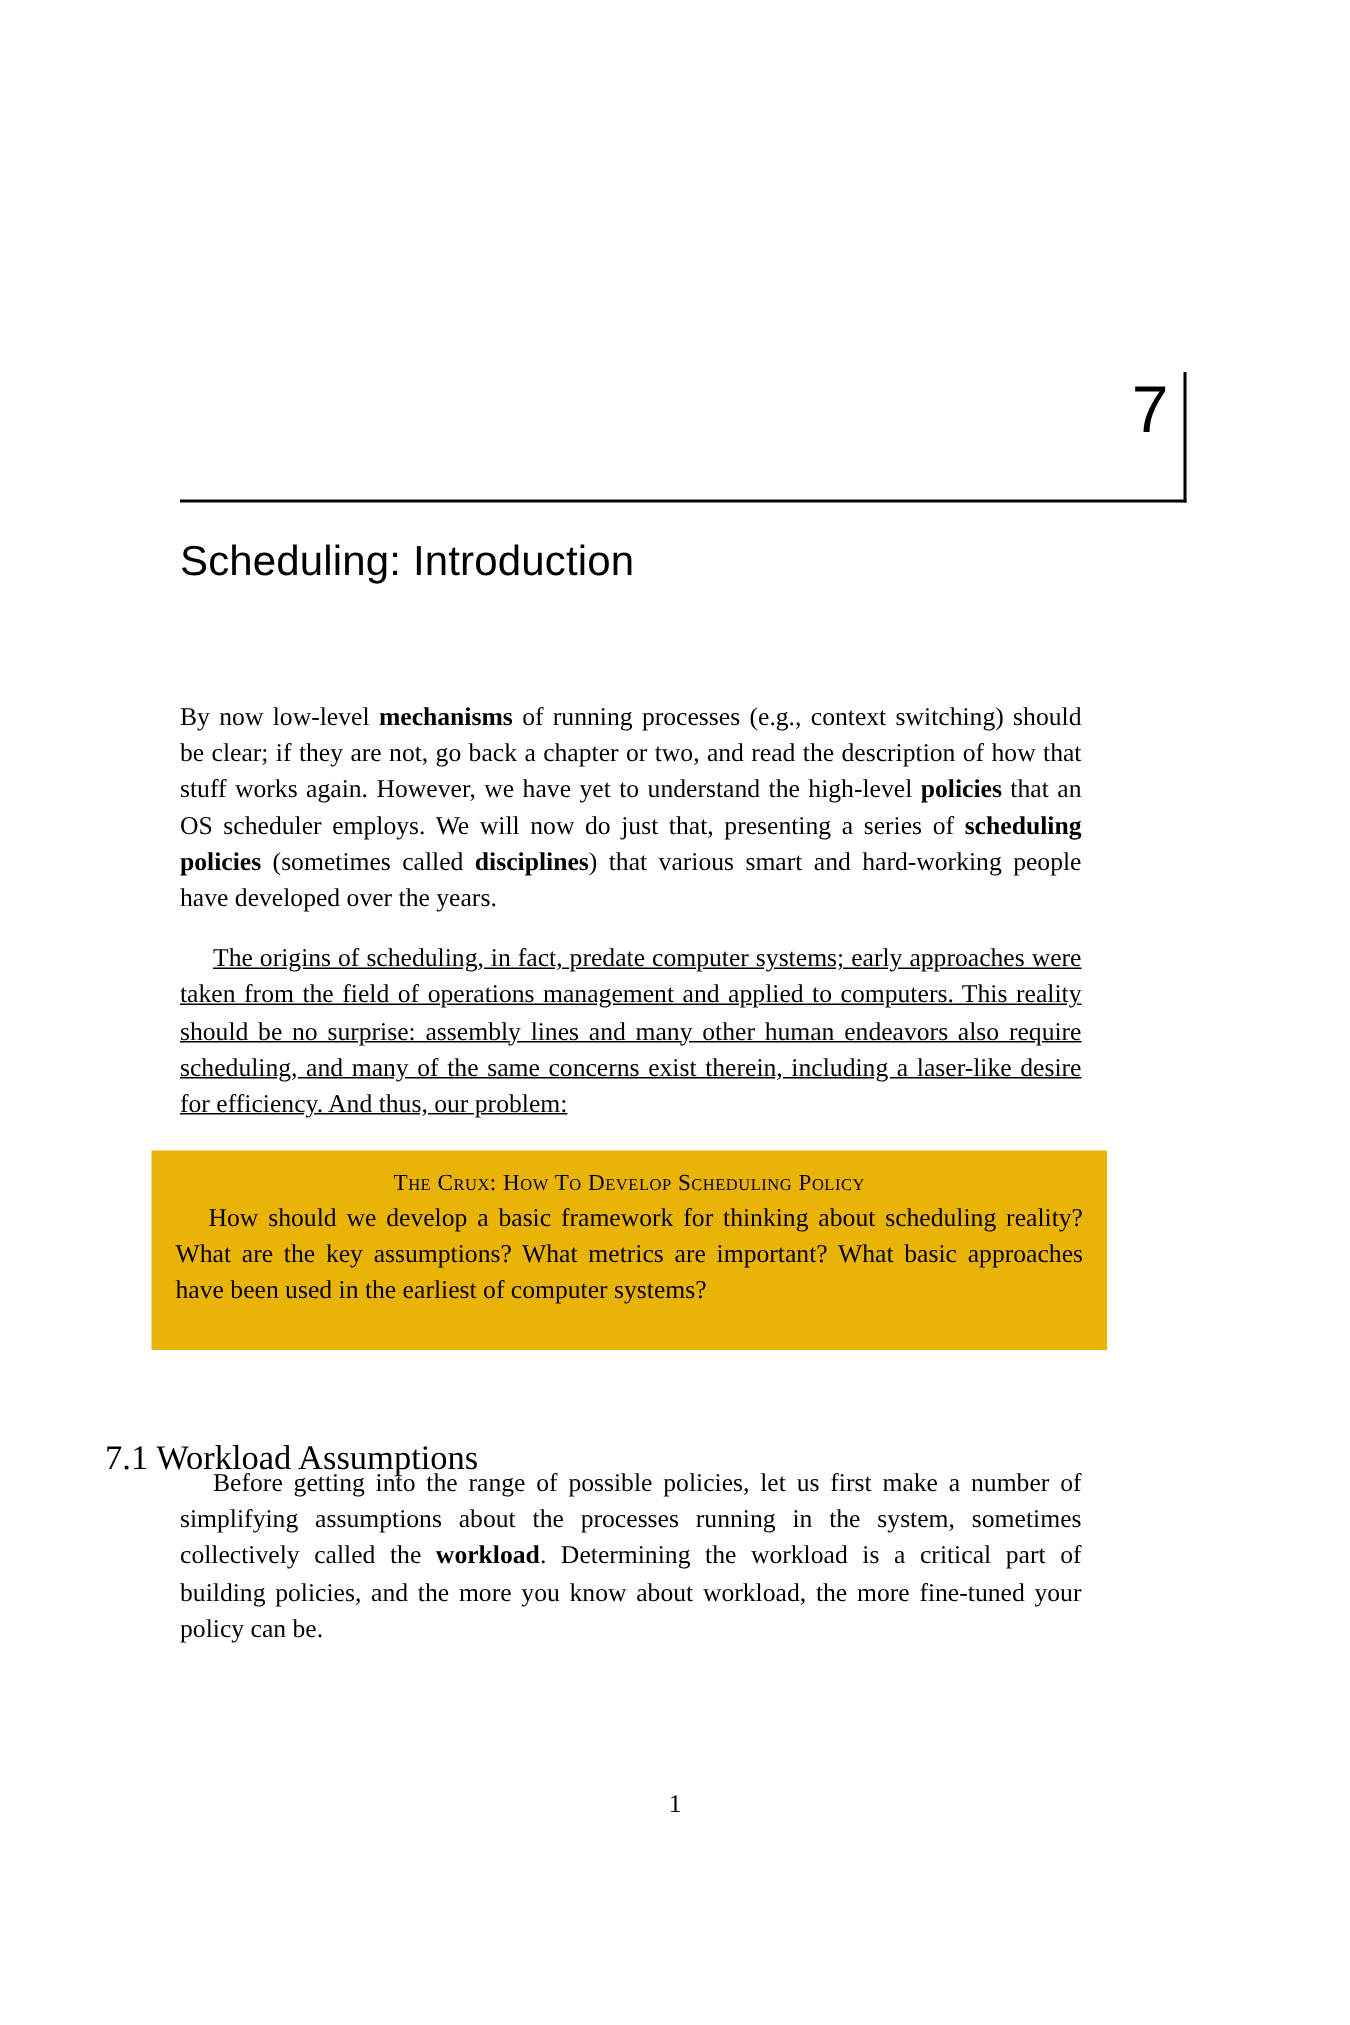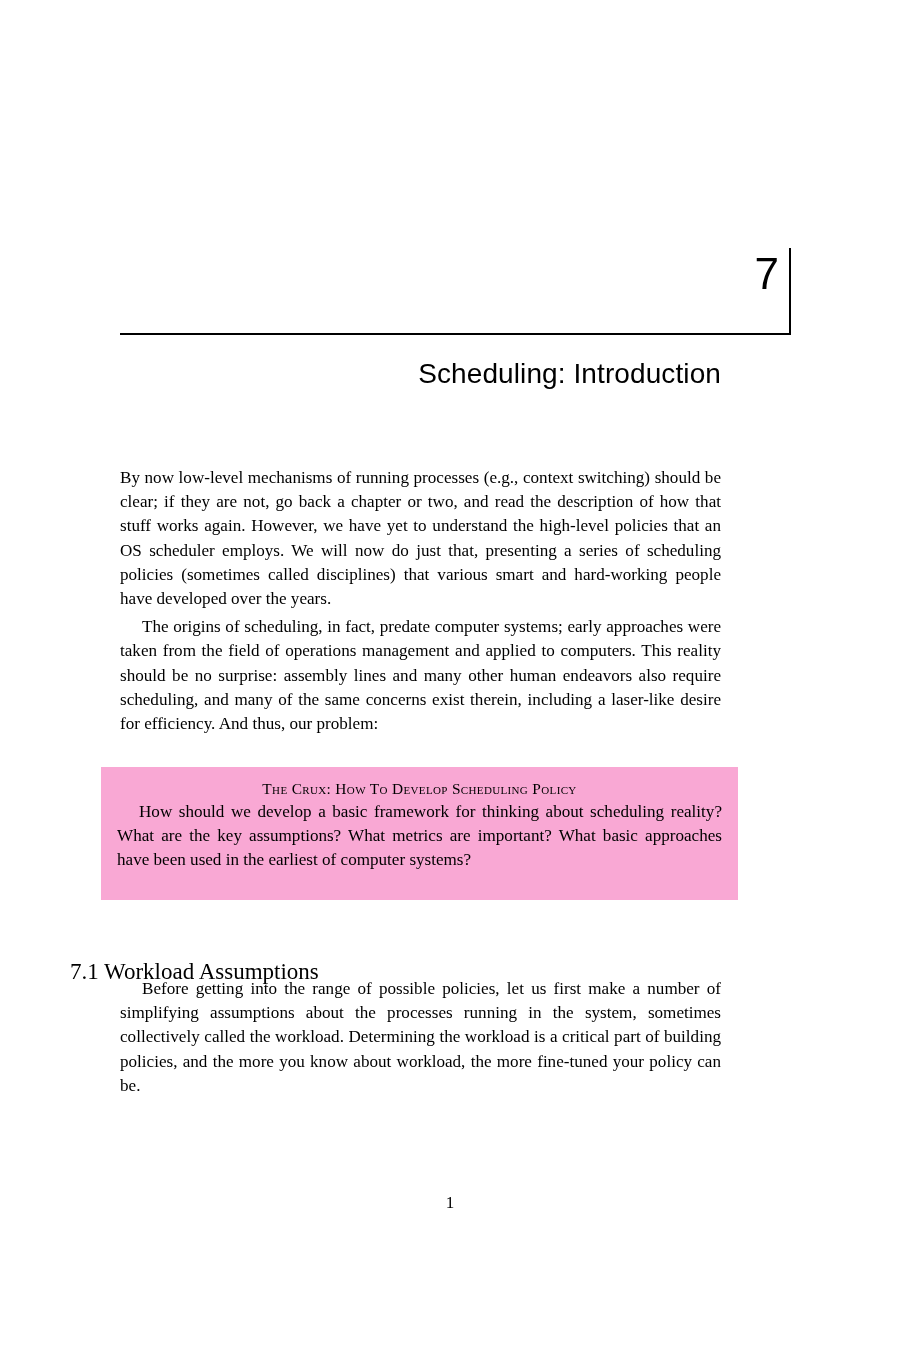--- a/index.html
+++ b/index.html
@@ -55,21 +55,20 @@
     height: 2.2px;
     background: #000;
   }
 
   
   .chapter-title {
     position: absolute;
     left: 120px;
     top: 357px;
     width: 601px;
-    text-align: right;
     font-family: "Liberation Sans", "DejaVu Sans", sans-serif;
     font-size: 28px;
     line-height: 34px;
     font-weight: 400;
     letter-spacing: 0.1px;
   }
 
   
   .column {
     position: absolute;
@@ -84,34 +83,35 @@
     line-height: 24.2px;
     text-align: justify;
     text-justify: inter-word;
     hyphens: manual;
     -webkit-hyphens: manual;
   }
   p.body.indent {
     text-indent: 22px;
   }
   p.body + p.body {
-    margin-top: 4px;
+    margin-top: 16px;
+    text-decoration: underline;
   }
 
-  b, strong { font-weight: 400; }
+  b, strong { font-weight: 700; }
   i, em { font-style: italic; }
 
   
   .crux-box {
     position: absolute;
     left: 101px;
     top: 767px;
     width: 637px;
     height: 133px;
-    background: #f9a8d4;
+    background: #eab308;
     box-sizing: border-box;
     padding: 12px 16px 0 16px;
   }
   .crux-title {
     margin: 0 0 1px 0;
     text-align: center;
     font-size: 15.4px;
     line-height: 20px;
     font-variant: small-caps;
     font-feature-settings: "smcp" 1;

